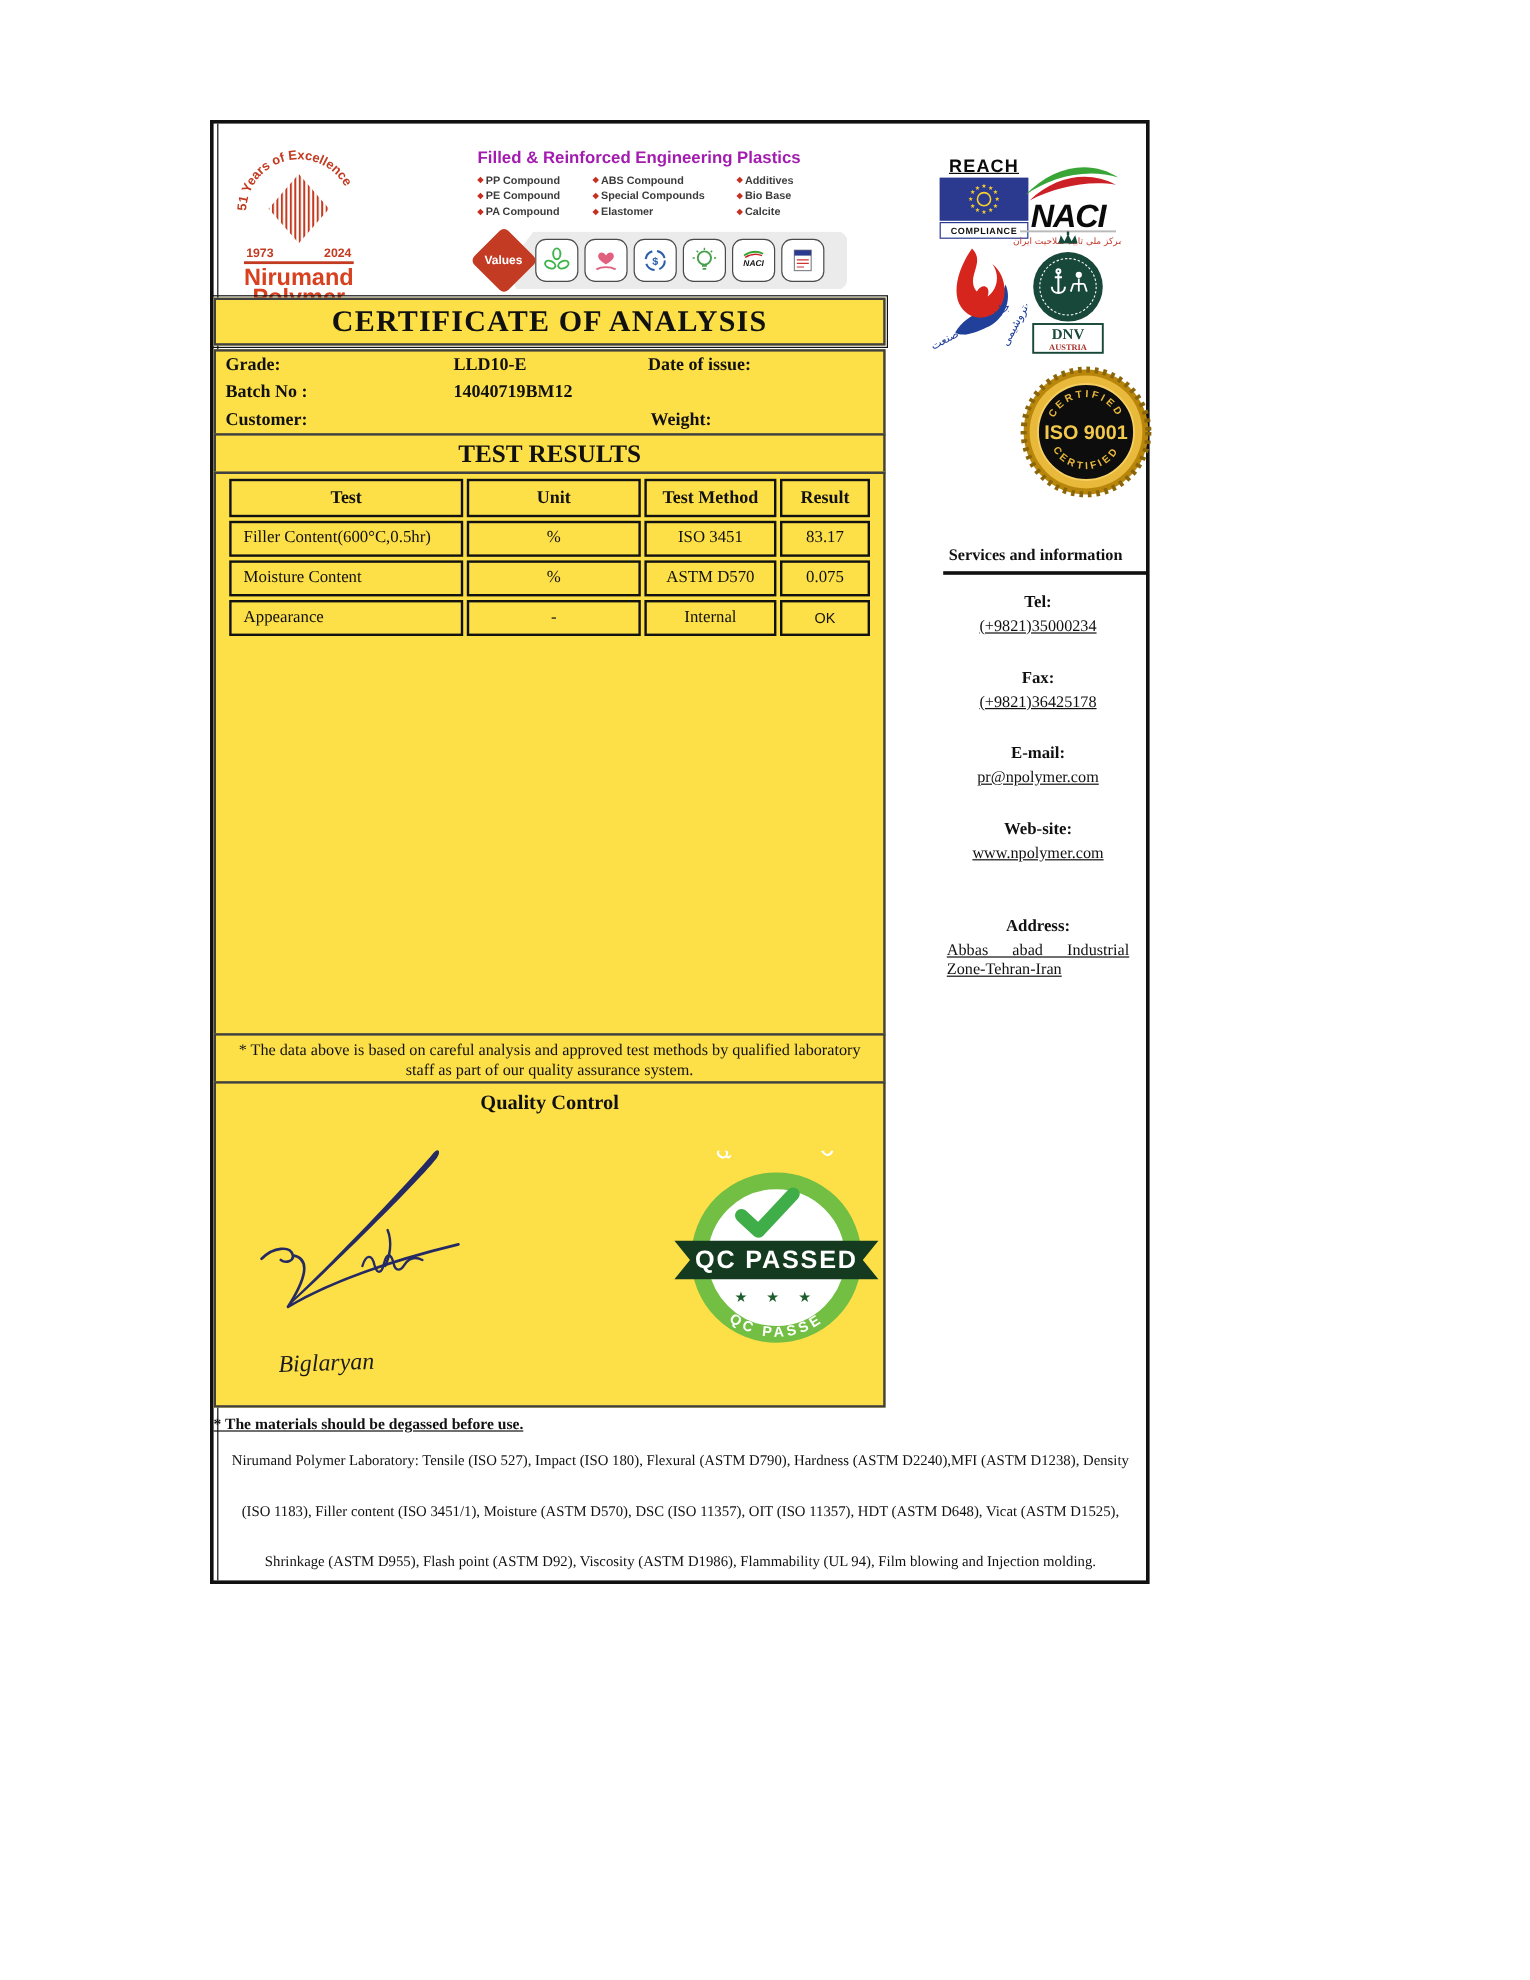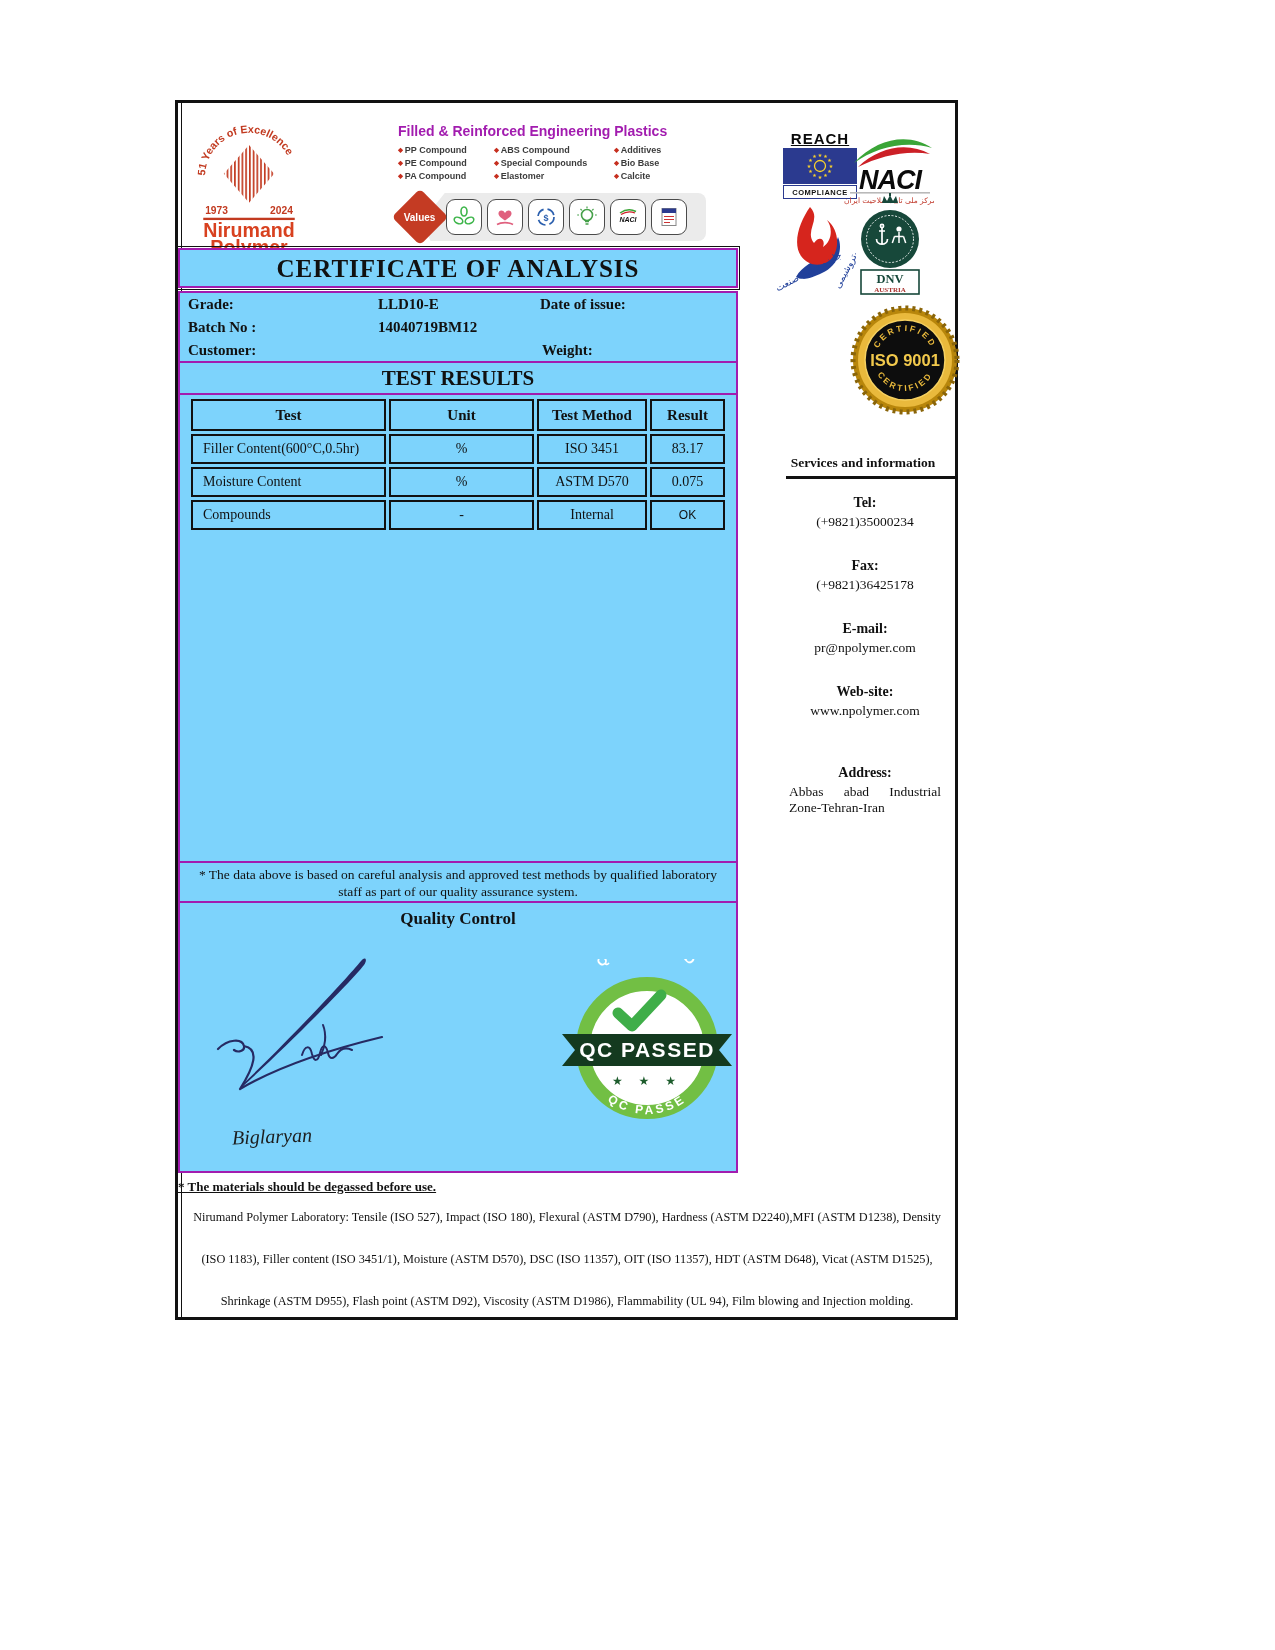--- a/index.html
+++ b/index.html
@@ -1,20 +1,20 @@
 <!DOCTYPE html>
 <html><head>
 <meta charset="utf-8">
 <style>
   html,body{margin:0;padding:0;background:#fff;}
   body{width:1275px;height:1650px;position:relative;font-family:"Liberation Serif",serif;color:#111;}
   .cert{position:absolute;left:175px;top:100px;width:783px;height:1220px;border:3px solid #111;box-sizing:border-box;background:#fff;}
   .cert::before{content:"";position:absolute;left:3px;top:0;bottom:0;width:1px;background:#111;}
   .abs{position:absolute;}
-  .box{position:absolute;border:2px solid #a21caf;box-sizing:border-box;background:#7dd3fc;}
+  .box{position:absolute;border:2px solid #404040;box-sizing:border-box;background:#fde047;}
 
   
   .brand-logo{left:15px;top:8px;width:112px;height:150px;}
   .products{left:220px;top:20px;width:302px;}
   .prod-title{font:bold 14px "Liberation Sans",sans-serif;color:#a21caf;white-space:nowrap;}
   .pcols{display:flex;gap:8px;margin-top:3px;}
   .pcols ul{list-style:none;margin:0;padding:0;}
   .pcols ul:nth-child(1){width:88px}.pcols ul:nth-child(2){width:112px}.pcols ul:nth-child(3){width:70px}
   .pcols li{font:bold 9px "Liberation Sans",sans-serif;color:#3c3c3c;margin:3px 0;white-space:nowrap;}
   .pcols li::before{content:"◆ ";color:#c62f1f;font-size:6.5px;vertical-align:1px;}
@@ -58,21 +58,21 @@
   #footer{left:6px;top:1100px;width:766px;}
   #footer p{font:12.3px "Liberation Serif",serif;text-align:center;margin:0 0 27px;white-space:nowrap;}
   #footer p:first-child{margin-top:7px;}
 
   
   #services-title{left:592px;top:352px;width:186px;text-align:center;font:bold 13.5px "Liberation Serif",serif;}
   #services-rule{left:608px;top:373px;width:170px;height:3px;background:#111;}
   #contacts{left:598px;top:392px;width:178px;text-align:center;}
   .cblock{margin-bottom:28px;}
   .c-label{font:bold 14px "Liberation Serif",serif;margin-bottom:3px;}
-  .c-value{font:13.5px "Liberation Serif",serif;}
+  .c-value{font:13.5px "Liberation Serif",serif;text-decoration:underline;}
   .cblock.address{margin-top:46px;}
   .cblock.address .c-value{width:152px;margin:0 auto;text-align:justify;}
 </style>
 </head>
 <body>
 
 <div class="cert">
 
   <svg class="abs brand-logo" viewBox="0 0 120 152">
     <defs>
@@ -277,21 +277,21 @@
         <td>ISO 3451</td>
         <td>83.17</td>
       </tr>
       <tr>
         <td class="tname">Moisture Content</td>
         <td>%</td>
         <td>ASTM D570</td>
         <td>0.075</td>
       </tr>
       <tr>
-        <td class="tname">Compounds</td>
+        <td class="tname">Appearance</td>
         <td>-</td>
         <td>Internal</td>
         <td class="sans">OK</td>
       </tr>
     </tbody>
       </table>
   </div>
 
   <div class="box" id="footnote-box">
     <div>* The data  above is based on careful analysis and approved test methods by qualified laboratory staff as part of our quality assurance system.</div>

